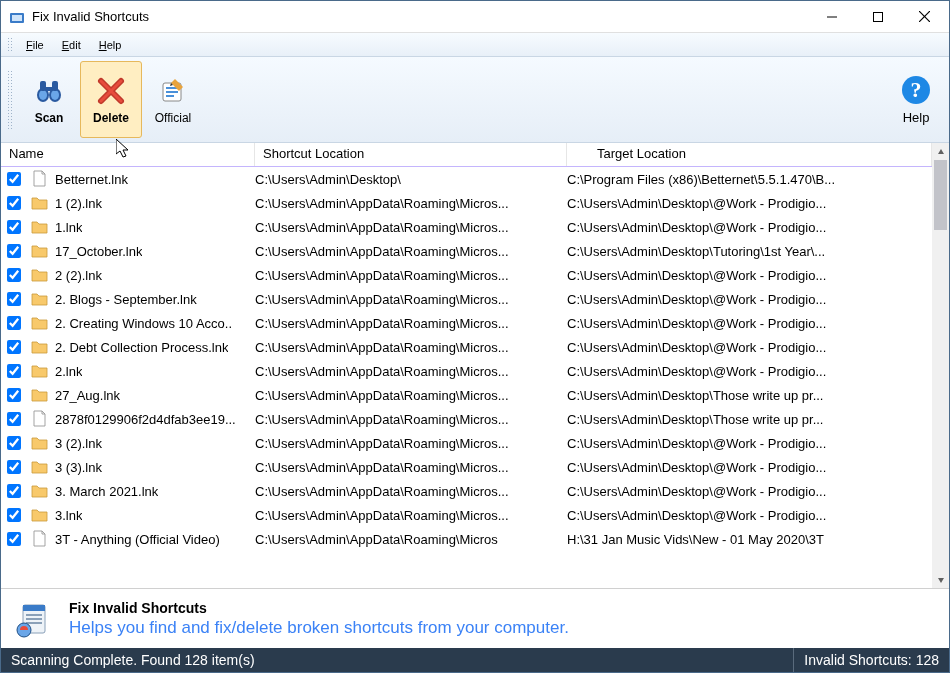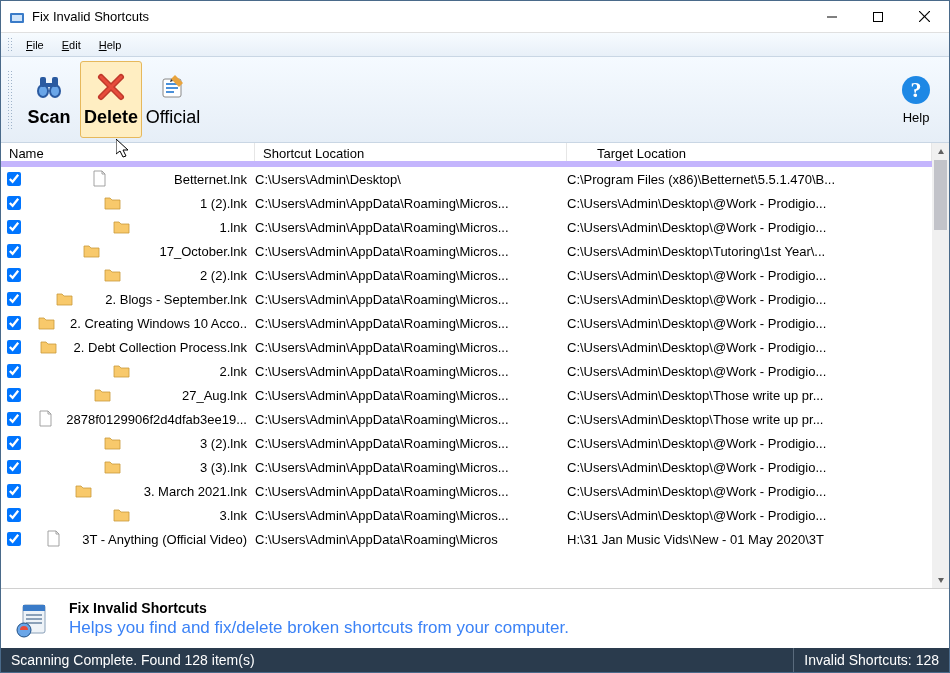--- a/index.html
+++ b/index.html
@@ -76,21 +76,21 @@
 }
 .tool-btn {
   width: 62px;
   display: flex;
   flex-direction: column;
   align-items: center;
   justify-content: center;
   gap: 4px;
   border: 1px solid transparent;
   border-radius: 3px;
-  font-size: 18px;
+  font-size: 12px;
   color: #000;
 }
 .tool-btn.scan { font-weight: 600; }
 .tool-btn.hovered { background: #ffeec2; border: 1px solid #e6b85c; }
 .tool-btn.hovered .lbl { font-weight: 700; }
 .tool-btn .icon { width: 32px; height: 32px; display:flex; align-items:center; justify-content:center; }
 .toolbar .spacer { flex: 1; }
 .help-btn {
   display: flex; flex-direction: column; align-items: center; justify-content: center;
   width: 54px; gap: 4px; color:#000;
@@ -99,21 +99,21 @@
   width: 32px; height: 32px;
 }
 
 
 .list-wrap { flex: 1; display: flex; overflow: hidden; }
 .list { flex: 1; overflow: hidden; display: flex; flex-direction: column; }
 .col-headers {
   height: 24px;
   display: flex;
   background: #fff;
-  border-bottom: 6px solid #c4b5fd;
+  border-bottom: 1px solid #c4b5fd;
   font-size: 13px;
   color: #000;
 }
 .col-headers .col {
   padding: 3px 8px;
   border-right: 1px solid #e6e6e6;
 }
 .col.name { width: 254px; }
 .col.loc { width: 312px; }
 .col.target { flex: 1; margin-left: 22px; }
@@ -127,21 +127,21 @@
   display: flex;
   align-items: center;
   padding: 0 6px;
   white-space: nowrap;
 }
 .row .cell {
   overflow: hidden;
   text-overflow: ellipsis;
   padding-right: 8px;
 }
-.row .cell.name { width: 248px; display:flex; align-items:center; gap:6px;justify-content:space-between; }
+.row .cell.name { width: 248px; display:flex; align-items:center; gap:6px; }
 .row .cell.loc { width: 312px; }
 .row .cell.target { flex: 1; }
 .row input[type=checkbox] {
   width: 14px; height: 14px; margin-right: 4px;
 }
 .fname { overflow: hidden; text-overflow: ellipsis; }
 .file-icon { width: 18px; height: 18px; flex-shrink: 0; display:inline-flex; }
 
 
 .scrollbar {

